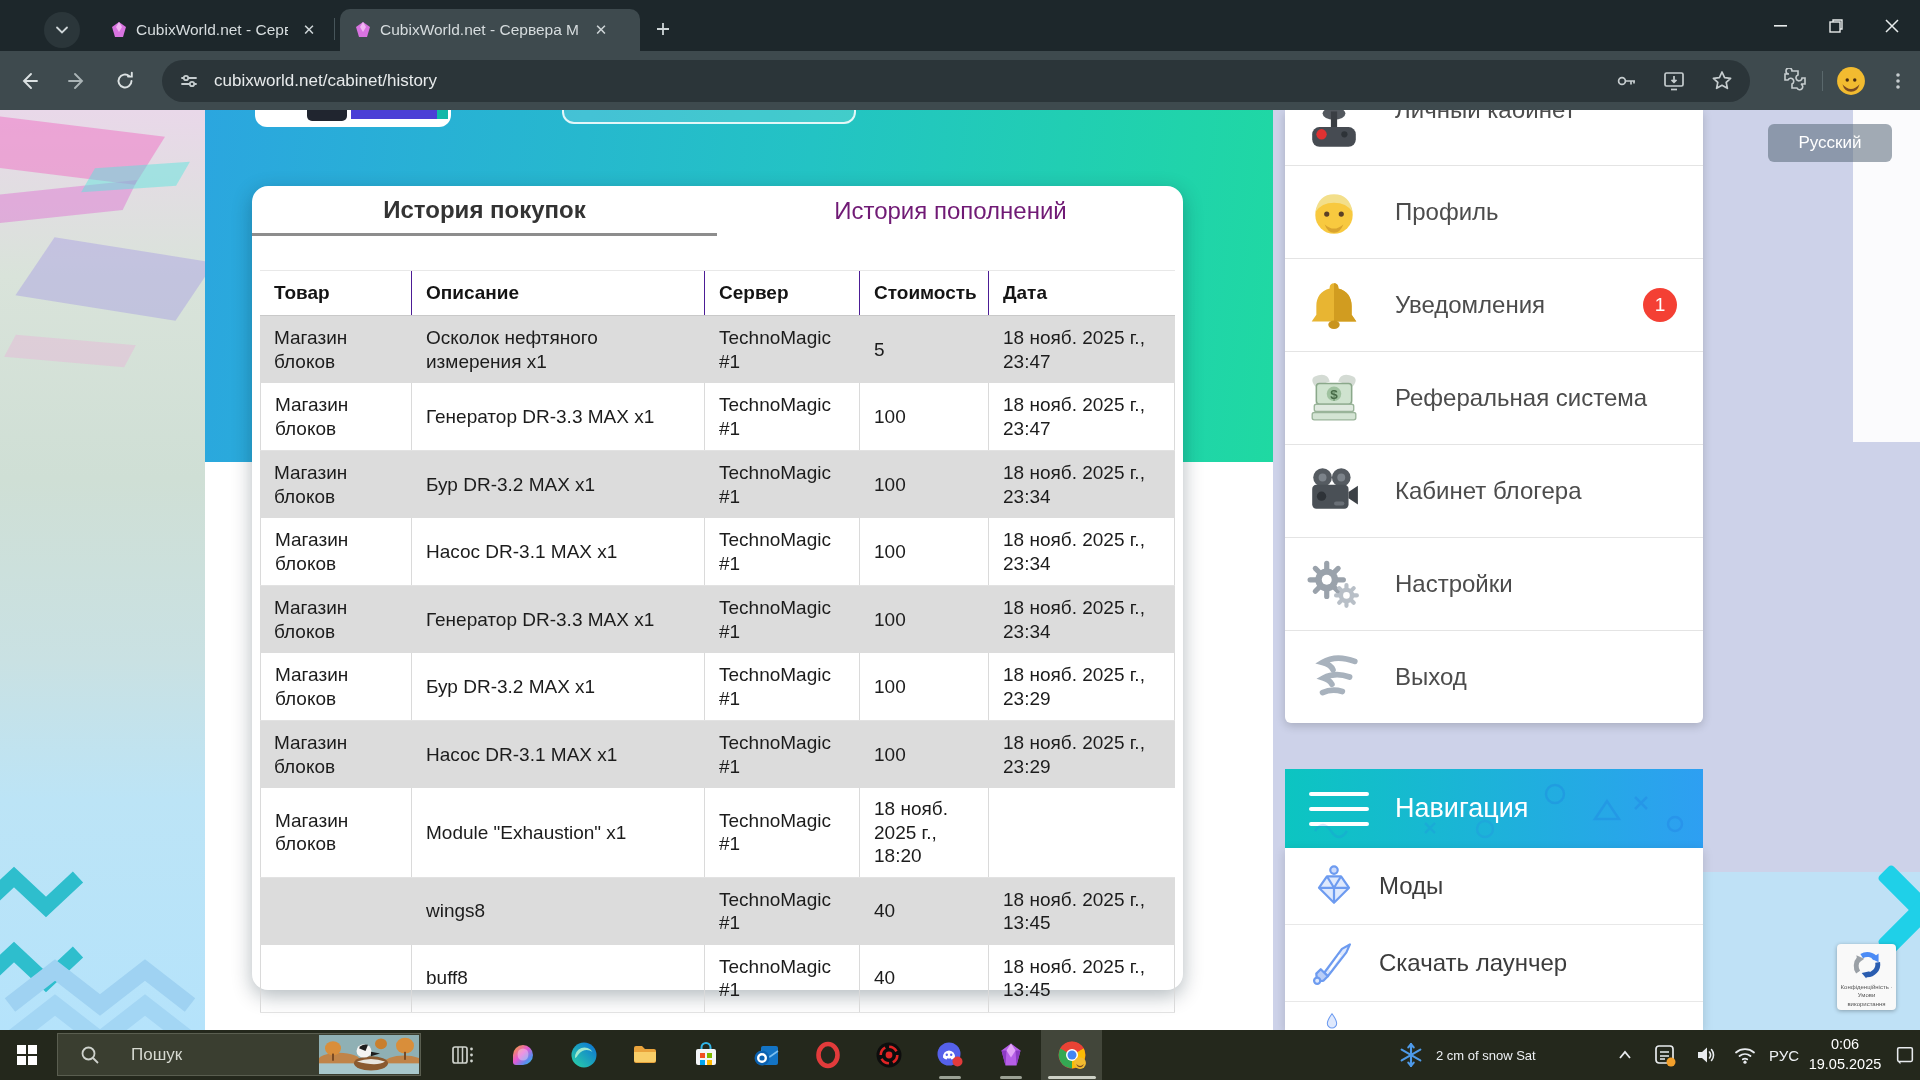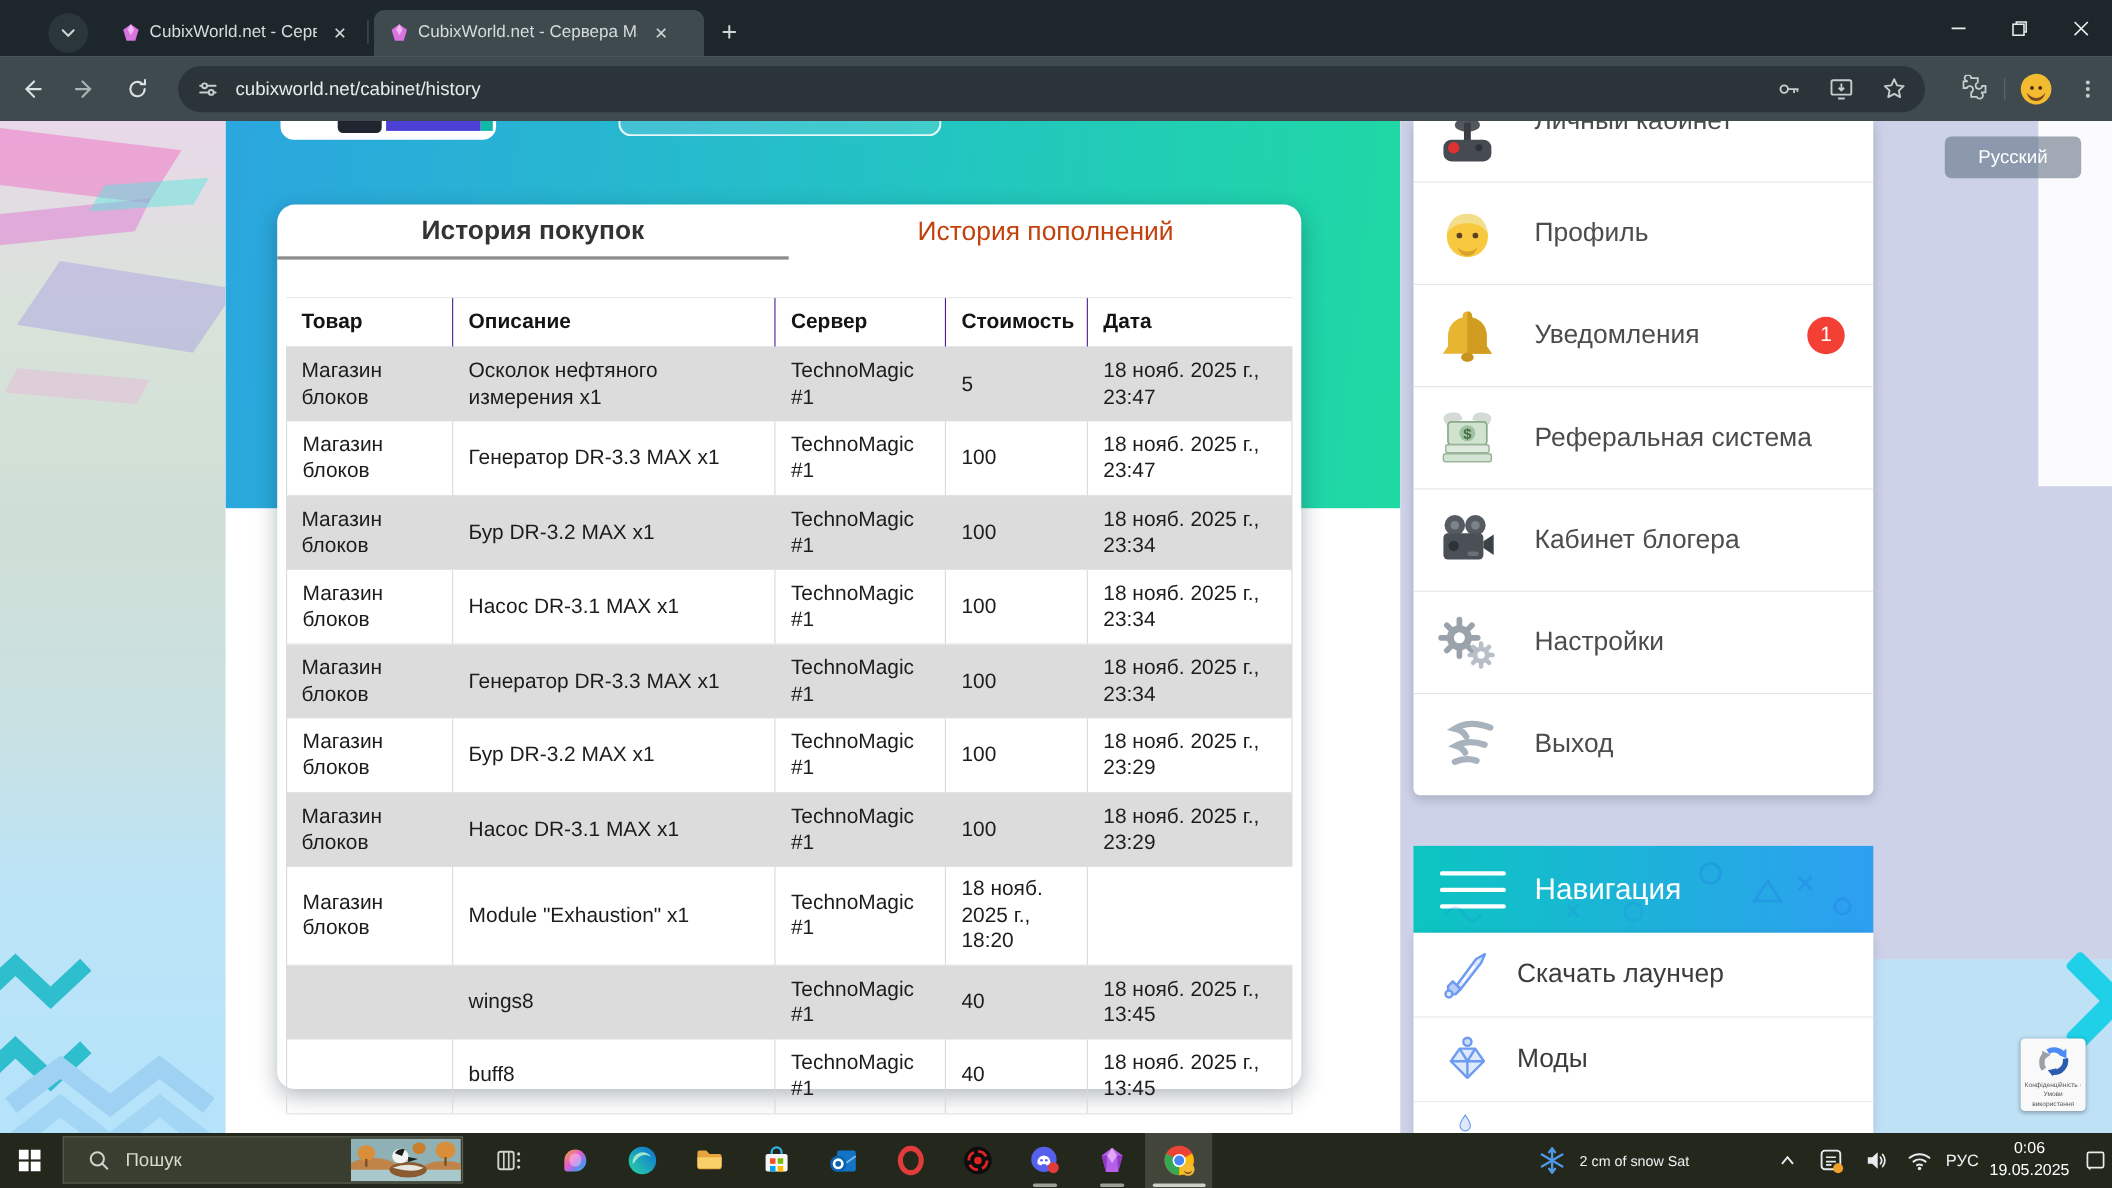--- a/index.html
+++ b/index.html
@@ -41,21 +41,21 @@
   #pill1 .blob{position:absolute;left:52px;top:0;width:40px;height:11px;background:#20252f;border-radius:0 0 5px 5px;}
   #pill1 .pbar{position:absolute;left:96px;top:0;width:86px;height:9px;background:#4b3fd6;}
   #pill1 .pcap{position:absolute;left:182px;top:0;width:11px;height:9px;background:#12b8a8;}
   #pill2{position:absolute;left:357px;top:0;width:294px;height:14px;border:2px solid rgba(255,255,255,.85);border-top:none;
     background:rgba(255,255,255,.14);border-radius:0 0 12px 12px;box-sizing:border-box;}
   #card{position:absolute;left:47px;top:76px;width:931px;height:804px;background:#fff;border-radius:16px;
     box-shadow:0 6px 20px rgba(0,25,40,.30);}
   .httab{position:absolute;top:0;height:50px;width:465px;display:flex;align-items:center;justify-content:center;
     font-size:24px;box-sizing:border-box;}
   #httab-purchases{left:0;color:#333;font-weight:700;border-bottom:3px solid #8d8d8d;}
-  #httab-topups{left:466px;color:#c2410c;}
+  #httab-topups{left:466px;color:#701a75;}
   #htable{position:absolute;left:8px;top:84px;width:915px;}
   .hrow,.trow{display:grid;grid-template-columns:152px 293px 155px 129px 186px;}
   .hrow{border-top:1px solid #e8e8e8;border-bottom:1px solid #c9c9c9;}
   .th{padding:11px 14px;font-weight:700;font-size:19px;color:#141414;border-right:1px solid #4c1d95;box-sizing:border-box;}
   .th:last-child{border-right:none;}
   .trow{min-height:67px;}
   .trow.gray{background:#dcdcdc;}
   .trow.white .cell{border-right:1px solid #dadada;}
   .trow.white .cell:first-child{border-left:1px solid #dadada;}
   .trow.white{border-bottom:1px solid #e2e2e2;}
@@ -93,21 +93,21 @@
   .nlbl{margin-left:22px;font-size:24px;color:#3c3c3c;}
   
   #recap{position:absolute;left:1837px;top:834px;width:59px;height:66px;background:#f9f9f9;border-radius:4px;
     box-shadow:0 1px 4px rgba(0,0,0,.3);display:flex;flex-direction:column;align-items:center;padding-top:5px;box-sizing:border-box;}
   #recap .rtxt{font-size:6px;color:#555;text-align:center;line-height:1.4;margin-top:2px;padding:0 2px;}
   
   #taskbar{position:absolute;top:1030px;left:0;width:1920px;height:50px;background:#24281c;}
   #startbtn{position:absolute;left:0;top:0;width:54px;height:50px;display:flex;align-items:center;justify-content:center;}
   #sbox{position:absolute;left:57px;top:3px;width:364px;height:43px;background:#3a3e30;border:1px solid #5a5e50;
     box-sizing:border-box;display:flex;align-items:center;}
-  #sbox .ph{font-size:17px;color:#d6d9d0;margin-left:14px;}
+  #sbox .ph{font-size:17px;color:#d6d9d0;margin-left:31px;}
   #sbox .mag{margin-left:22px;flex:none;}
   #sbox .bingimg{position:absolute;right:1px;top:1px;width:100px;height:39px;overflow:hidden;}
   #tview{position:absolute;left:437px;top:0;width:52px;height:50px;display:flex;align-items:center;justify-content:center;}
   #apps{position:absolute;left:492px;top:0;height:50px;display:flex;}
   .app{width:61px;height:50px;display:flex;align-items:center;justify-content:center;position:relative;}
   .app.active{background:#42463a;}
   .app .run{position:absolute;bottom:1px;left:50%;transform:translateX(-50%);width:22px;height:3px;border-radius:2px;background:#9ba194;}
   .app.active .run{width:48px;background:#cdd1c6;}
   #weather{position:absolute;left:1398px;top:0;height:50px;display:flex;align-items:center;gap:12px;}
   #weather .wtxt{font-size:13px;color:#eef1f4;}
@@ -494,38 +494,38 @@
         <span></span>
         <span></span>
         <span></span>
       </div>
     <div id="nav-title">Навигация</div>
   </div>
   <div id="nitems">
     <div id="nav-items-list">
         <div class="nitem">
           <div class="nicon"><svg viewBox="0 0 52 52" width="100%" height="100%">
+              <g stroke="#6d9bf0" stroke-width="2.5" fill="#dfe9fd" stroke-linejoin="round">
+                <circle cx="26" cy="8" r="4.2" fill="#cfdcfb"></circle>
+                <path d="M9 28 L18 15 h16 l9 13 -17 17z"></path>
+                <path d="M9 28 h34 M18 15 l8 13 8 -13 M26 28 v15" fill="none"></path>
+              </g>
+            </svg></div>
+          <span class="nlbl">Моды</span>
+        </div>
+        <div class="nitem">
+          <div class="nicon"><svg viewBox="0 0 52 52" width="100%" height="100%">
               <g stroke="#6d9bf0" stroke-width="2.5" stroke-linejoin="round">
                 <path d="M15 37 L35 10 l9 -5 -4 9 L19 41z" fill="#dfe9fd"></path>
                 <path d="M11 33 l8 8 -5 5 q-4 1 -6 -1 t-2 -7z" fill="#b9cdf7"></path>
                 <circle cx="7" cy="46" r="3.5" fill="#dfe9fd"></circle>
               </g>
               <line x1="21" y1="34" x2="33" y2="17" stroke="#fff" stroke-width="2.2"></line>
             </svg></div>
           <span class="nlbl">Скачать лаунчер</span>
-        </div>
-        <div class="nitem">
-          <div class="nicon"><svg viewBox="0 0 52 52" width="100%" height="100%">
-              <g stroke="#6d9bf0" stroke-width="2.5" fill="#dfe9fd" stroke-linejoin="round">
-                <circle cx="26" cy="8" r="4.2" fill="#cfdcfb"></circle>
-                <path d="M9 28 L18 15 h16 l9 13 -17 17z"></path>
-                <path d="M9 28 h34 M18 15 l8 13 8 -13 M26 28 v15" fill="none"></path>
-              </g>
-            </svg></div>
-          <span class="nlbl">Моды</span>
         </div>
         <div class="nitem partial">
           <div class="nicon"><svg viewBox="0 0 52 52" width="100%" height="100%">
               <path d="M26 4 q11 15 11 23 a11 11 0 1 1 -22 0 q0 -8 11 -23z" fill="#dfe9fd" stroke="#6d9bf0" stroke-width="2.5"></path>
             </svg></div>
         </div>
       </div>
   </div>
 
   <div id="recap">

